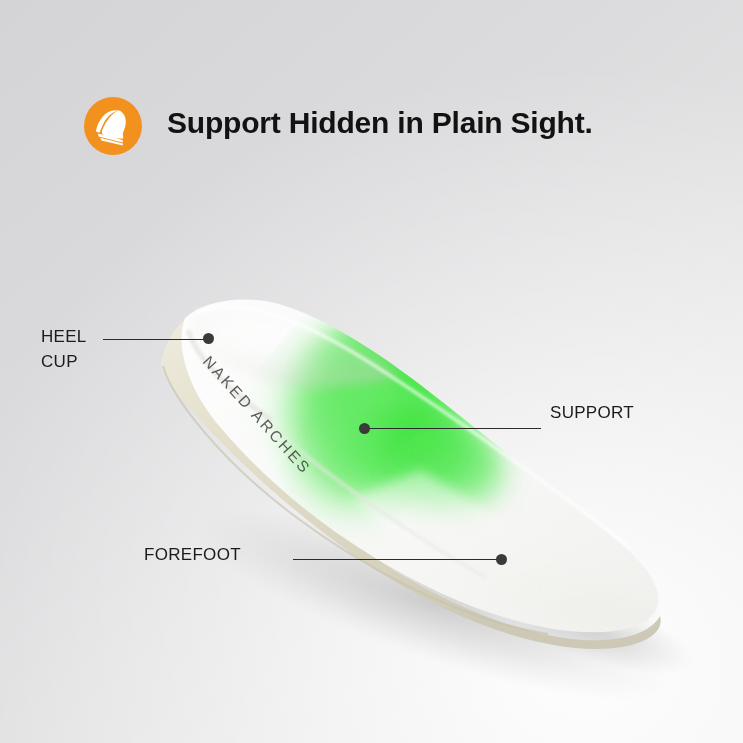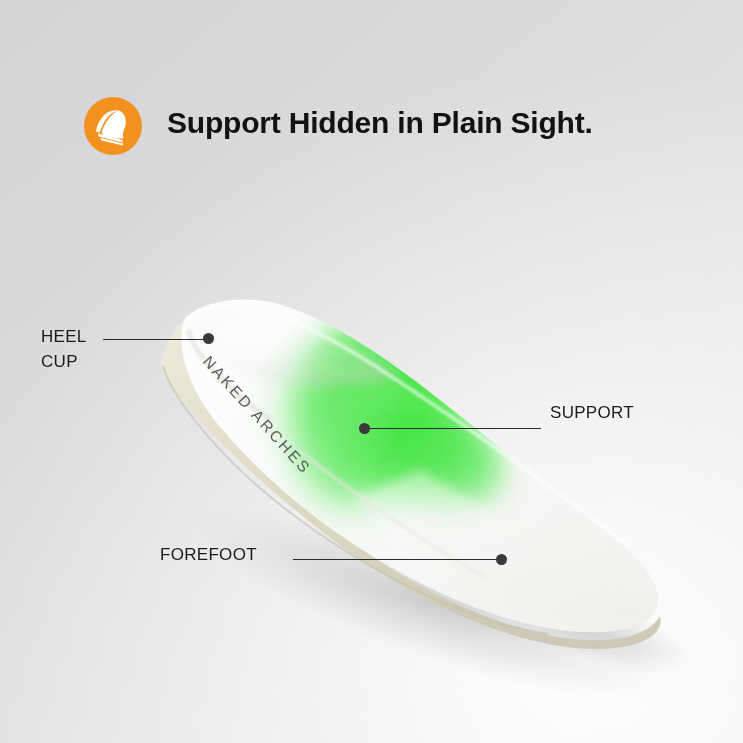--- a/index.html
+++ b/index.html
@@ -24,21 +24,21 @@
     position:absolute;left:167px;top:106px;
     font-size:30px;font-weight:bold;color:#121212;
     letter-spacing:-0.2px;white-space:nowrap;
   }
   
   #insole{position:absolute;left:0;top:0;width:743px;height:743px;}
   
   .callout{position:absolute;color:#1b1b1b;font-size:17px;line-height:25px;letter-spacing:0.3px;white-space:nowrap;}
   #cal-heel{left:41px;top:324px;}
   #cal-arch{left:550px;top:400px;}
-  #cal-fore{left:160px;top:542px;}
+  #cal-fore{left:144px;top:542px;}
   .lead{position:absolute;height:1px;background:#2b2b2b;}
   .dot{position:absolute;width:11px;height:11px;border-radius:50%;background:#3a3a3a;}
   #lead-heel{left:103px;top:339px;width:105px;}
   #dot-heel{left:203px;top:333px;}
   #lead-arch{left:369px;top:428px;width:172px;}
   #dot-arch{left:359px;top:423px;}
   #lead-fore{left:293px;top:559px;width:208px;}
   #dot-fore{left:496px;top:554px;}
 </style>
 </head>

